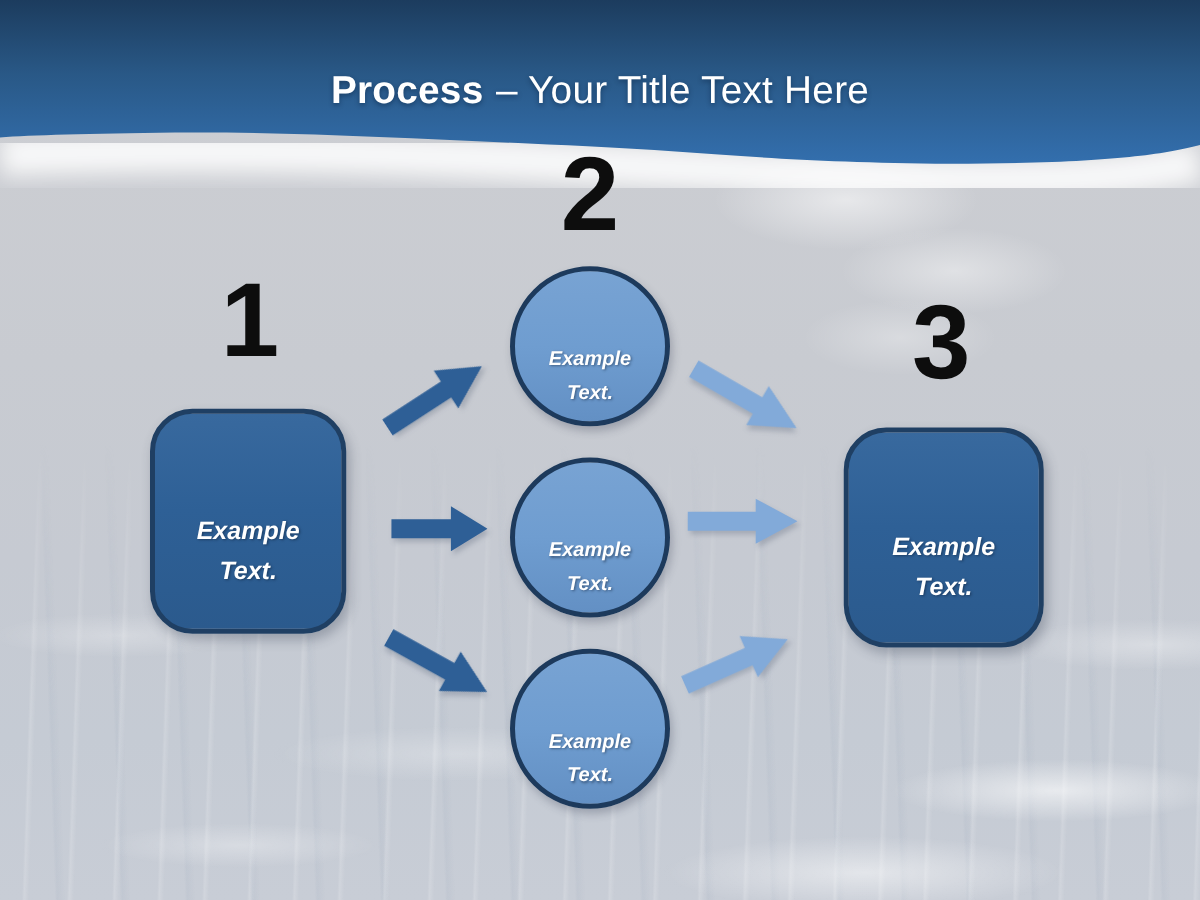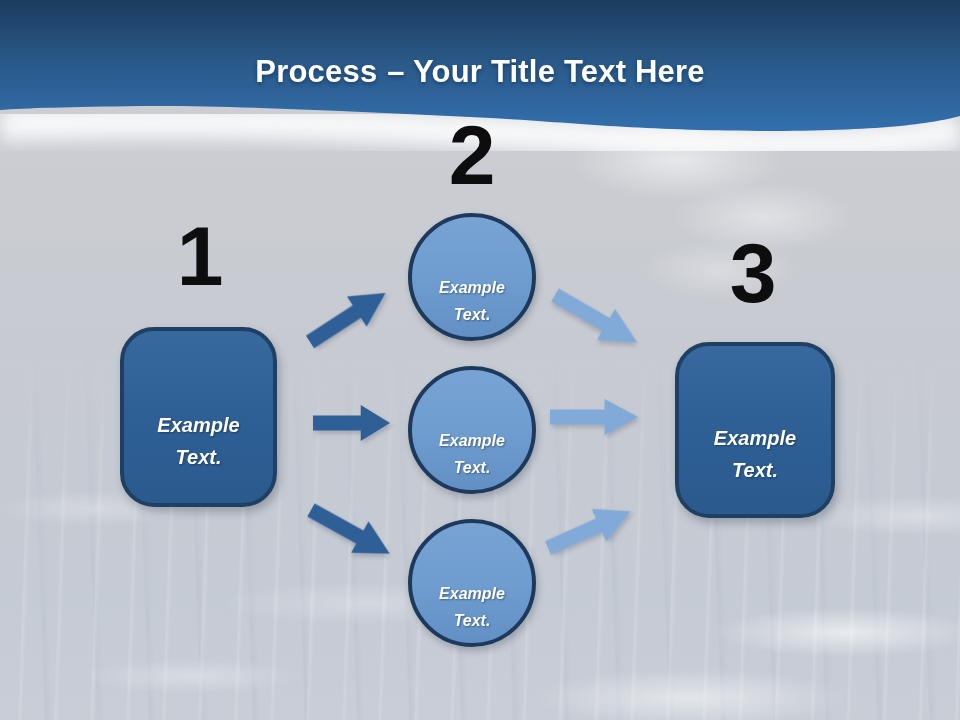--- a/index.html
+++ b/index.html
@@ -31,21 +31,21 @@
     -webkit-mask-image:linear-gradient(180deg, rgba(0,0,0,0) 0%, rgba(0,0,0,0.55) 22%, #000 55%);
     mask-image:linear-gradient(180deg, rgba(0,0,0,0) 0%, rgba(0,0,0,0.55) 22%, #000 55%);
   }
   .header-svg{position:absolute;left:0;top:0;}
   .slide-title{
     position:absolute;left:0;top:54px;width:960px;text-align:center;
     color:#ffffff;font-size:31px;letter-spacing:0.2px;
     text-shadow:0 2px 4px rgba(5,25,50,0.45);
   }
   .slide-title .bold{font-weight:700;}
-  .slide-title .rest{font-weight:700;margin-left:10px;}
+  .slide-title .rest{font-weight:400;margin-left:10px;}
   .step-number{
     position:absolute;transform:translateX(-50%);
     color:#0d0d0d;font-weight:700;font-size:84px;line-height:1;
   }
   .proc-box{
     position:absolute;border:4px solid #1f3f63;border-radius:34px;box-sizing:border-box;
     background:linear-gradient(180deg,#38699e 0%,#2e6096 45%,#2b5a8d 100%);
     display:flex;align-items:center;justify-content:center;text-align:center;
     box-shadow:3px 5px 9px rgba(45,55,75,0.30);
   }

